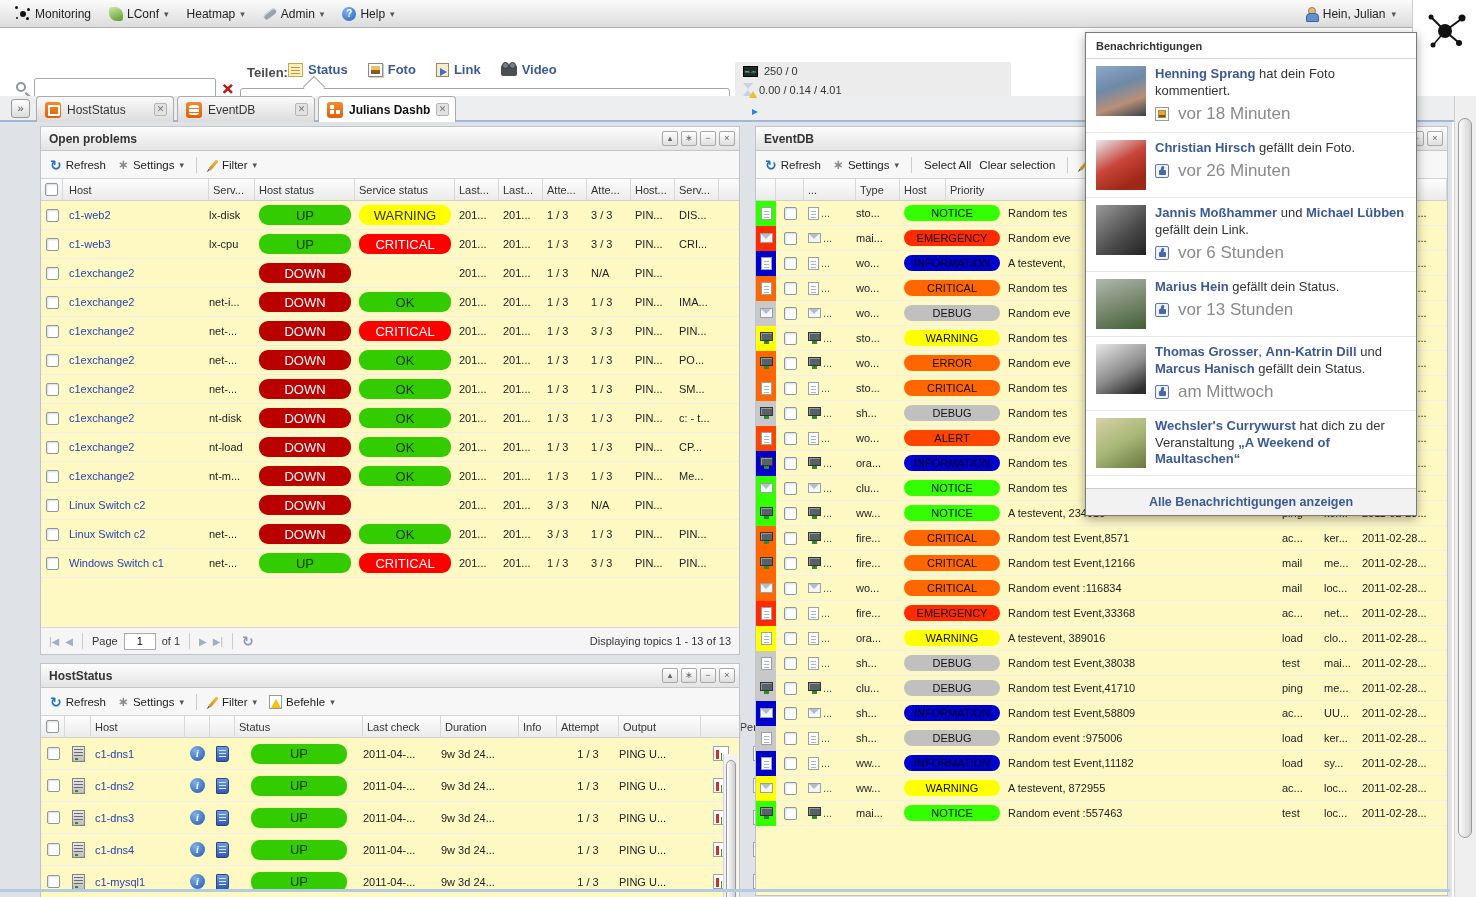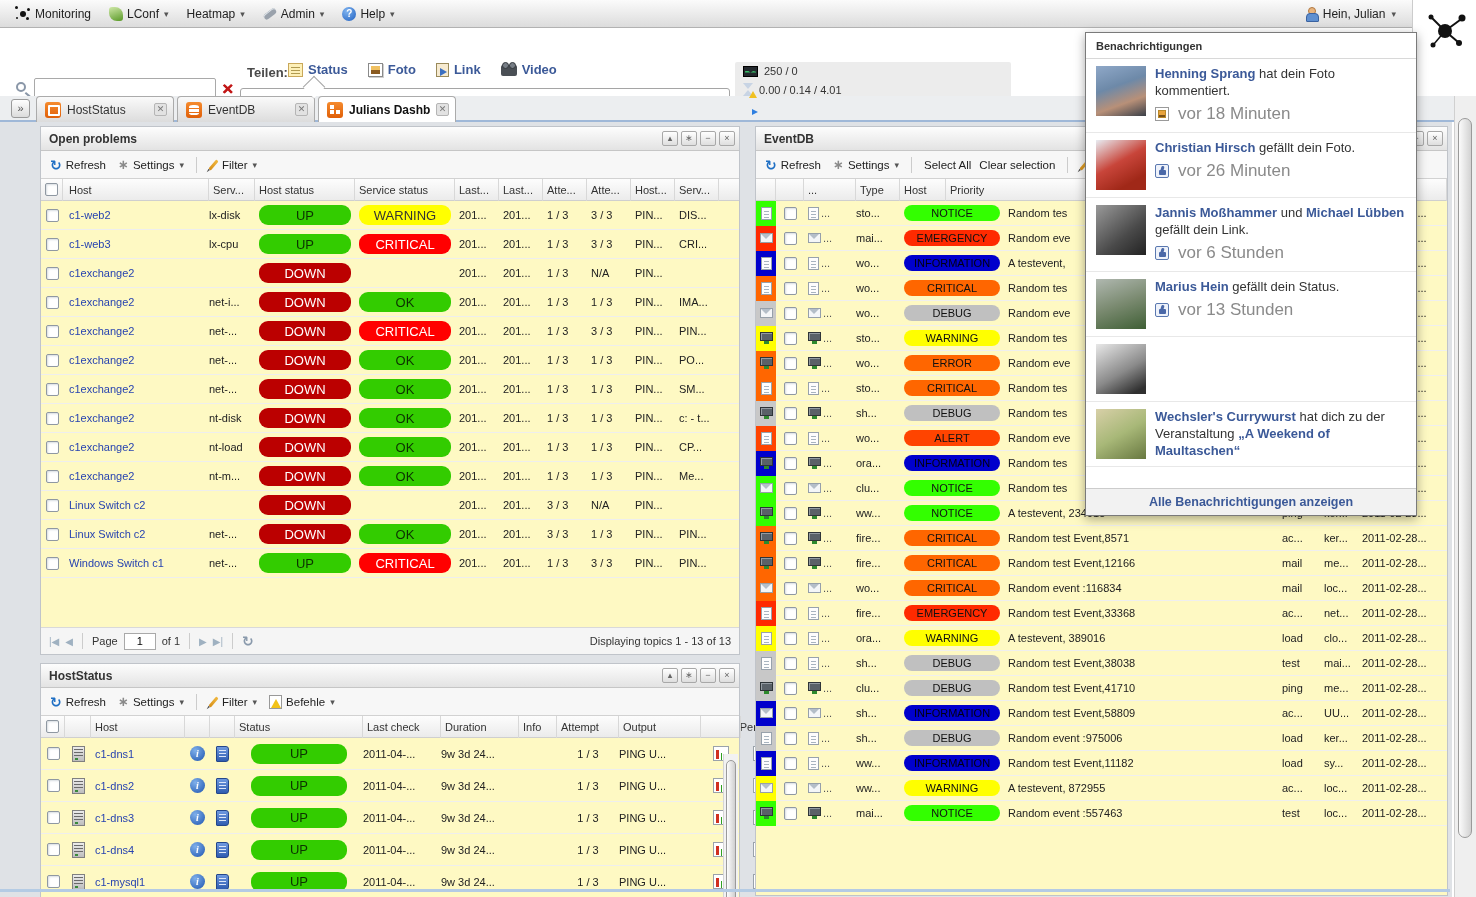--- a/index.html
+++ b/index.html
@@ -1402,20 +1402,27 @@
           <span class="nmeta">
             <span class="nicon like"></span>
             <span>vor 13 Stunden</span>
           </span>
         </span>
       </div>
 
 
       <div class="nitem i5">
         <span class="avatar"></span>
+        <span class="nbody">
+          <span class="ntext"><span class="nlink">Thomas Grosser</span><span>, </span><span class="nlink">Ann-Katrin Dill</span><span> und </span><span class="nlink">Marcus Hanisch</span><span> gefällt dein Status.</span></span>
+          <span class="nmeta">
+            <span class="nicon like"></span>
+            <span>am Mittwoch</span>
+          </span>
+        </span>
       </div>
 
       <div class="nitem i6">
         <span class="avatar"></span>
         <span class="nbody">
           <span class="ntext"><span class="nlink">Wechsler's Currywurst</span><span> hat dich zu der Veranstaltung </span><span class="nlink">„A Weekend of Maultaschen“</span></span>
           
         </span>
       </div>
     </div>

